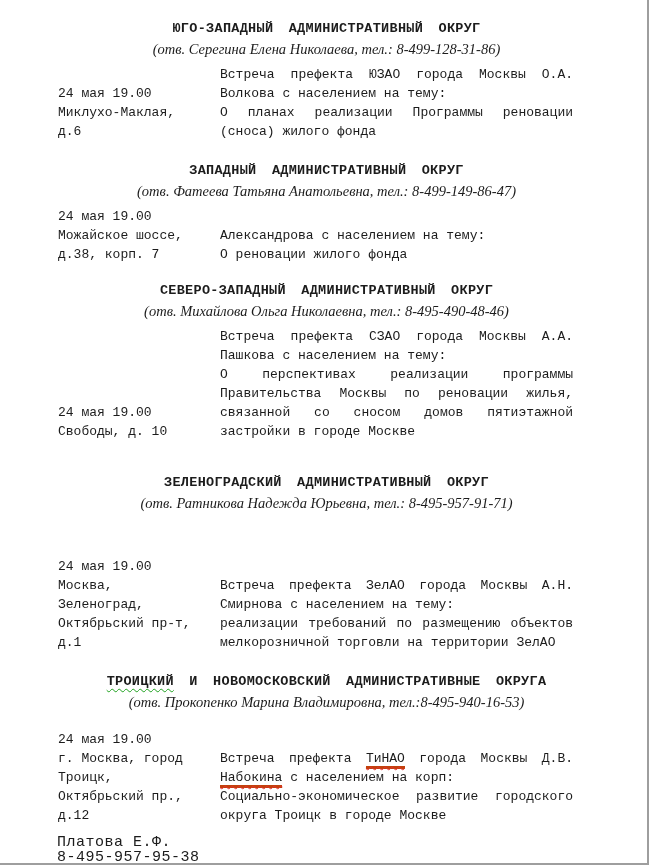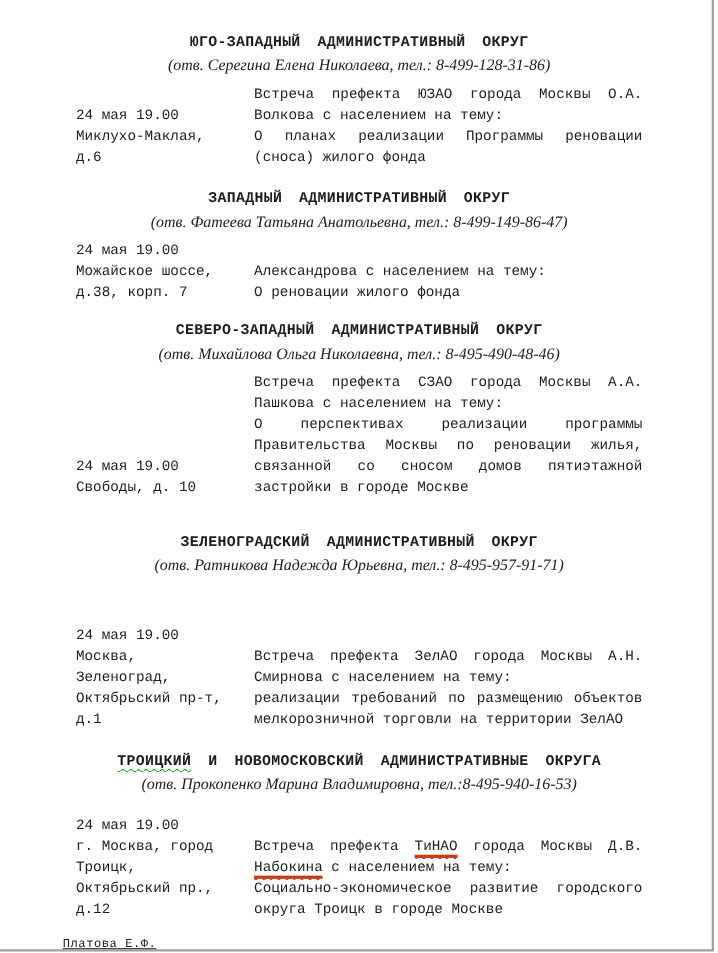--- a/index.html
+++ b/index.html
@@ -10,21 +10,21 @@
     padding:14px 85px 0 53px;
     background:#ffffff;
     font-family:"Liberation Mono","DejaVu Sans Mono",monospace;
     font-size:13px;color:#1c1c1c;
     overflow:hidden;
   }
   
   .edge-right{position:absolute;top:0;right:4px;bottom:2px;width:2px;background:#9e9e9e;}
   .edge-bottom{position:absolute;left:0;right:4px;bottom:1px;height:2px;background:#9e9e9e;}
 
-  section.district{margin:16px;}
+  section.district{margin:5px;}
   #sections section:nth-of-type(2){margin-top:20px;}
   #sections section:nth-of-type(3){margin-top:17px;}
   #sections section:nth-of-type(4){margin-top:32px;}
   #sections section:nth-of-type(5){margin-top:20px;}
 
   .title{
     margin:0 -32px 0 0;
     text-align:center;
     font-size:13.5px;font-weight:bold;
     line-height:20px;
@@ -47,21 +47,21 @@
   .mark-grammar{
     text-decoration:underline wavy #1fa11f 1px;
     text-underline-offset:3px;
   }
   .mark-spell-underline{
     border-bottom:3px solid #c2410c;
     text-decoration:underline wavy #e03030 1px;
     text-underline-offset:4px;
   }
 
-  .footer{margin:10px 0 0 4px;font-size:11px;line-height:15px;letter-spacing:.5px;text-decoration:underline;}
+  .footer{margin:10px 0 0 4px;font-size:15px;line-height:15px;letter-spacing:.5px;}
 </style>
 </head>
 <body>
 
 <div class="sheet">
   <main id="sections">
   <section class="district">
     <h2 class="title"><span>ЮГО-ЗАПАДНЫЙ АДМИНИСТРАТИВНЫЙ ОКРУГ</span></h2>
     <p class="subtitle">(отв. Серегина Елена Николаева, тел.: 8-499-128-31-86)</p>
     <div class="entry">
@@ -140,21 +140,21 @@
     <div class="entry">
       <div class="when">
             <div class="line">24 мая 19.00</div>
             <div class="line">г. Москва, город</div>
             <div class="line">Троицк,</div>
             <div class="line">Октябрьский пр.,</div>
             <div class="line">д.12</div>
           </div>
       <div class="what">
             <div class="line fill"><span>Встреча префекта </span><span class="mark-spell-underline">ТиНАО</span><span> города Москвы Д.В.</span></div>
-            <div class="line"><span class="mark-spell-underline">Набокина</span><span> с населением на тему:</span></div>
+            <div class="line"><span class="mark-spell-underline">Набокина</span><span> с населением на корп:</span></div>
             <div class="line fill"><span>Социально-экономическое развитие городского</span></div>
             <div class="line"><span>округа Троицк в городе Москве</span></div>
           </div>
     </div>
   </section>
 </main>
 
   <div class="footer">
     <div>Платова Е.Ф.</div>
     <div>8-495-957-95-38</div>

